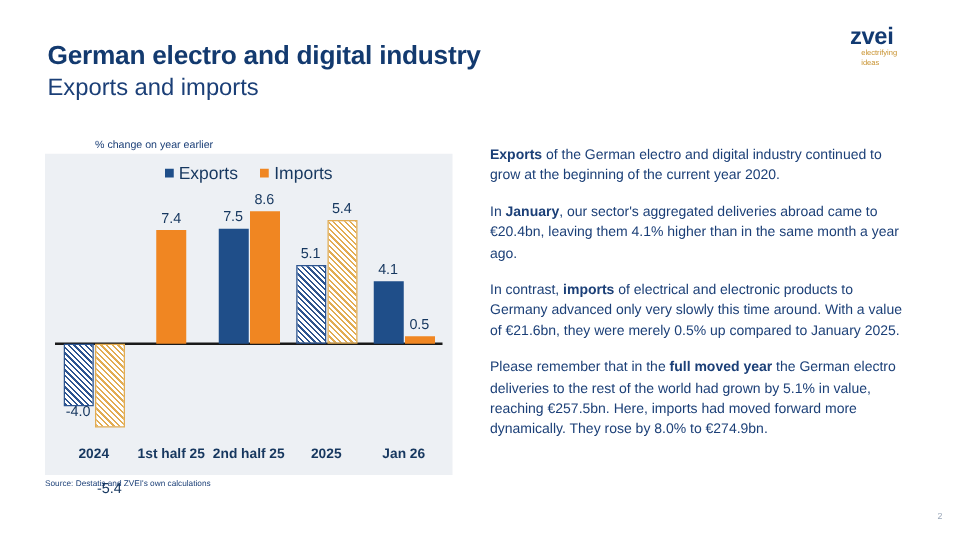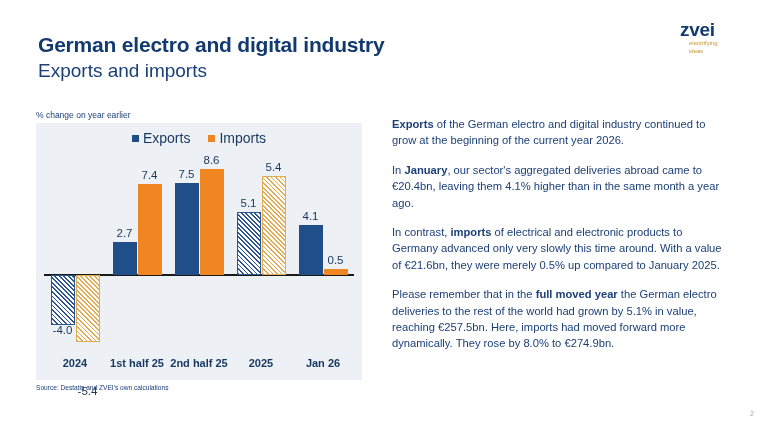--- a/index.html
+++ b/index.html
@@ -63,20 +63,21 @@
   .chart-block {
     position: absolute;
     left: 36px; top: 110px;
     width: 326px;
   }
   .chart-caption {
     font-size: 8.5px;
     color: #1B3F77;
     margin-bottom: 3px;
     line-height: 10px;
+    margin-left: 40px;
   }
   .chart-area {
     position: relative;
     width: 326px;
     height: 257px;
     background: #EDF0F4;
   }
 
   .legend {
     position: absolute;
@@ -249,24 +250,20 @@
                 </div>
                 <div class="barwrap">
                   <div class="bar imports hatch" style="top: 122.271px; height: 66.7286px;"></div>
                   <div class="val" style="top: 188px; margin-top: 44px;">-5.4</div>
                 </div>
               </div>
             </div>
             <div class="group">
               <div class="bars">
                 <div class="barwrap">
-                  <div class="bar exports" style="top: 88.9071px; height: 33.3643px;"></div>
-                  <div class="val" style="top: 73.9071px;">2.7</div>
-                </div>
-                <div class="barwrap">
                   <div class="bar imports" style="top: 30.8286px; height: 91.4429px;"></div>
                   <div class="val" style="top: 15.8286px;">7.4</div>
                 </div>
               </div>
             </div>
             <div class="group">
               <div class="bars">
                 <div class="barwrap">
                   <div class="bar exports" style="top: 29.5929px; height: 92.6786px;"></div>
                   <div class="val" style="top: 14.5929px;">7.5</div>
@@ -311,21 +308,21 @@
           <div class="xlabel">2025</div>
           <div class="xlabel">Jan 26</div>
         </div>
     </div>
 
     <div class="source">Source: Destatis and ZVEI's own calculations</div>
   </div>
 
   <div class="textcol">
     <p class="para">
-      <span></span><b>Exports</b><span> of the German electro and digital industry continued to grow at the beginning of the current year 2026.</span>
+      <span></span><b>Exports</b><span> of the German electro and digital industry continued to grow at the beginning of the current year 2020.</span>
     </p>
     <p class="para">
       <span>In </span><b>January</b><span>, our sector's aggregated deliveries abroad came to €20.4bn, leaving them 4.1% higher than in the same month a year ago.</span>
     </p>
     <p class="para">
       <span>In contrast, </span><b>imports</b><span> of electrical and electronic products to Germany advanced only very slowly this time around. With a value of €21.6bn, they were merely 0.5% up compared to January 2025.</span>
     </p>
     <p class="para">
       <span>Please remember that in the </span><b>full moved year</b><span> the German electro deliveries to the rest of the world had grown by 5.1% in value, reaching €257.5bn. Here, imports had moved forward more dynamically. They rose by 8.0% to €274.9bn.</span>
     </p>

